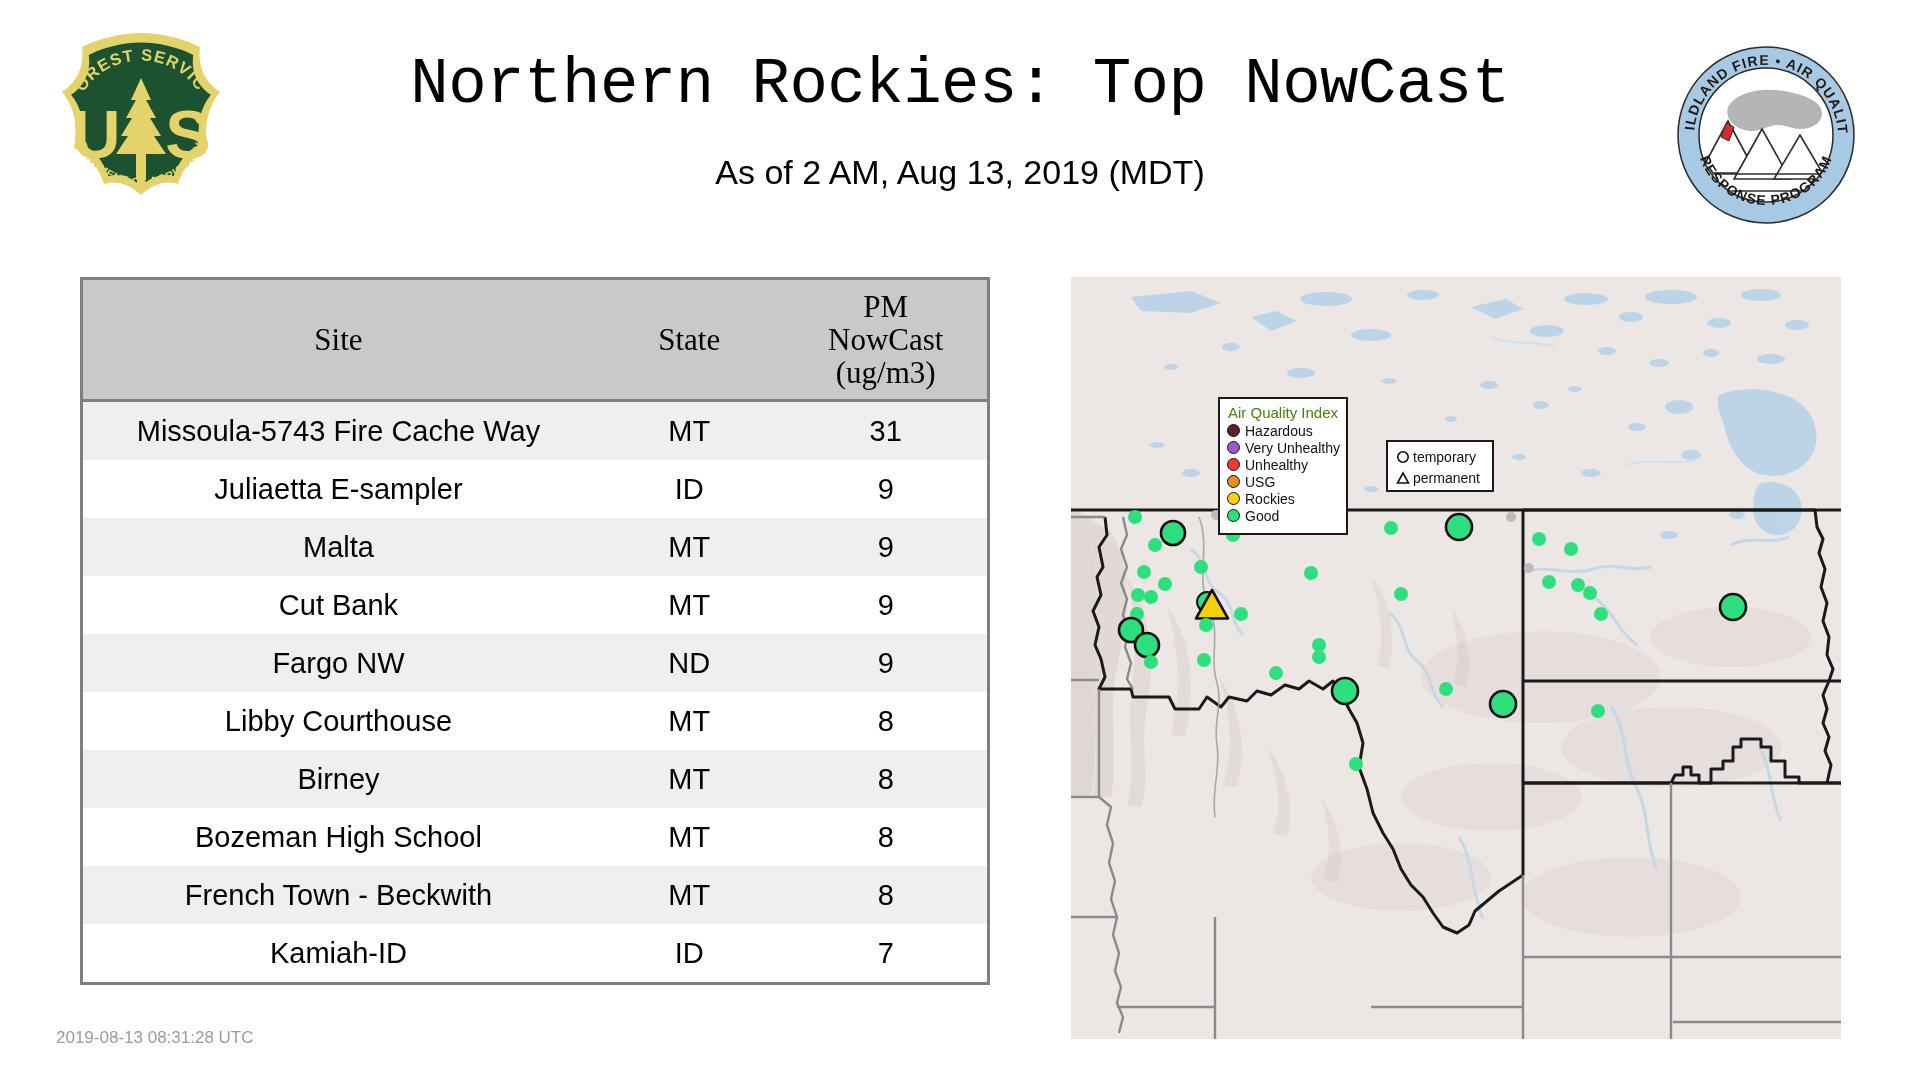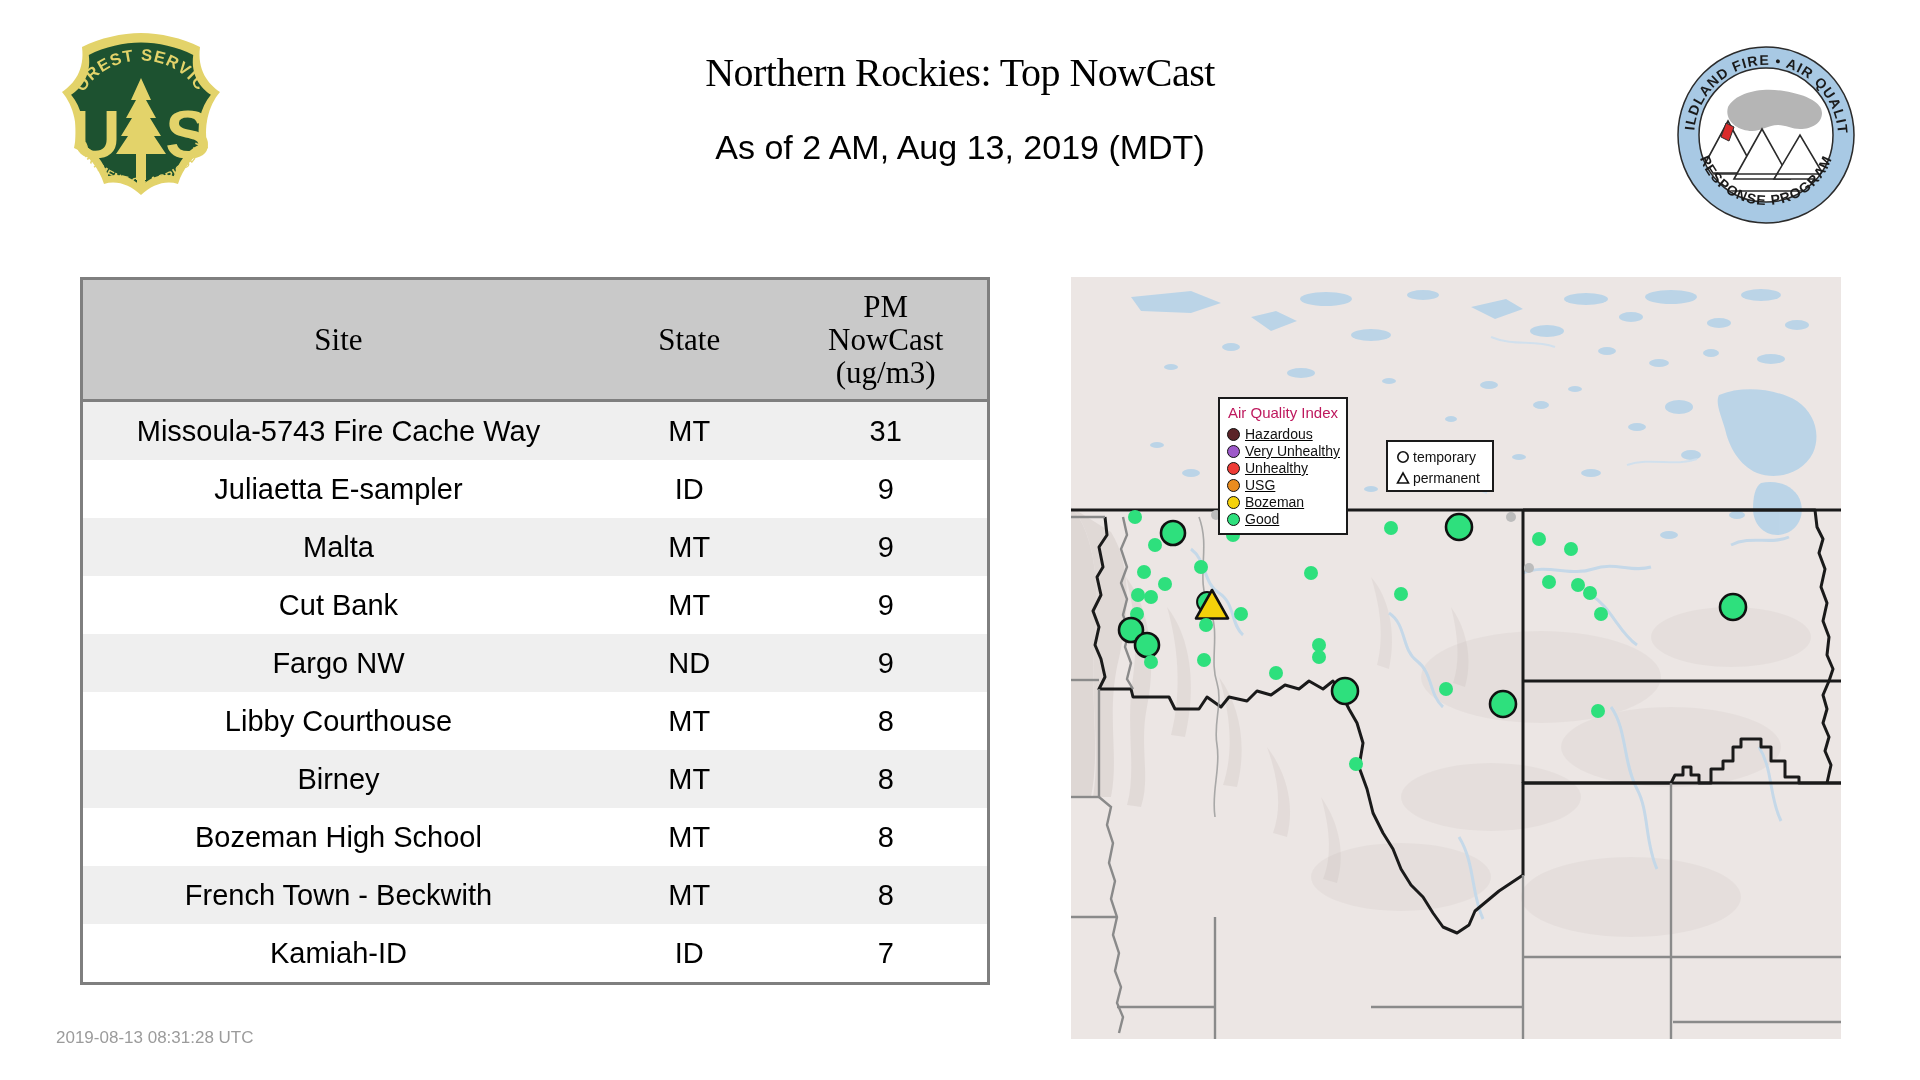--- a/index.html
+++ b/index.html
@@ -31,22 +31,22 @@
     height: 180px;
   }
   #title-block {
     position: absolute;
     left: 270px;
     top: 52px;
     width: 1380px;
     text-align: center;
   }
   #page-title {
-    font-family: Liberation Serif, serif;
-    font-size: 40px;
+    font-family: Liberation Mono, monospace;
+    font-size: 64px;
     font-weight: 400;
     color: #000000;
     letter-spacing: -0.5px;
     line-height: 1.05;
     white-space: nowrap;
   }
   #page-subtitle {
     font-family: "Liberation Sans", sans-serif;
     font-size: 34px;
     font-weight: 400;
@@ -129,31 +129,30 @@
     box-sizing: border-box;
   }
   #aqi-legend {
     left: 1218px;
     top: 397px;
     width: 130px;
     padding: 5px 7px 7px 7px;
   }
   #aqi-legend-title {
     font-size: 15px;
-    color: #be185d;
+    color: #4d7c0f;
     text-align: center;
     margin-bottom: 3px;
     white-space: nowrap;
   }
   .aqi-row {
     display: flex;
-    align-items: flex-end;
+    align-items: flex-start;
     height: 17px;
     margin-bottom: 0px;
-    text-decoration: underline;
   }
   .aqi-swatch {
     width: 13px;
     height: 13px;
     border-radius: 50%;
     border: 1.5px solid #111111;
     box-sizing: border-box;
     margin-right: 5px;
     flex: 0 0 auto;
   }
@@ -541,21 +540,21 @@
       <div class="aqi-row">
         <span class="aqi-swatch" style="background: rgb(238, 59, 54);"></span>
         <span class="aqi-label">Unhealthy</span>
       </div>
       <div class="aqi-row">
         <span class="aqi-swatch" style="background: rgb(233, 140, 31);"></span>
         <span class="aqi-label">USG</span>
       </div>
       <div class="aqi-row">
         <span class="aqi-swatch" style="background: rgb(244, 209, 10);"></span>
-        <span class="aqi-label">Bozeman</span>
+        <span class="aqi-label">Rockies</span>
       </div>
       <div class="aqi-row">
         <span class="aqi-swatch" style="background: rgb(46, 224, 125);"></span>
         <span class="aqi-label">Good</span>
       </div>
     </div>
 </div>
 
 <div class="map-legend" id="station-type-legend">
   <div class="stype-row">

